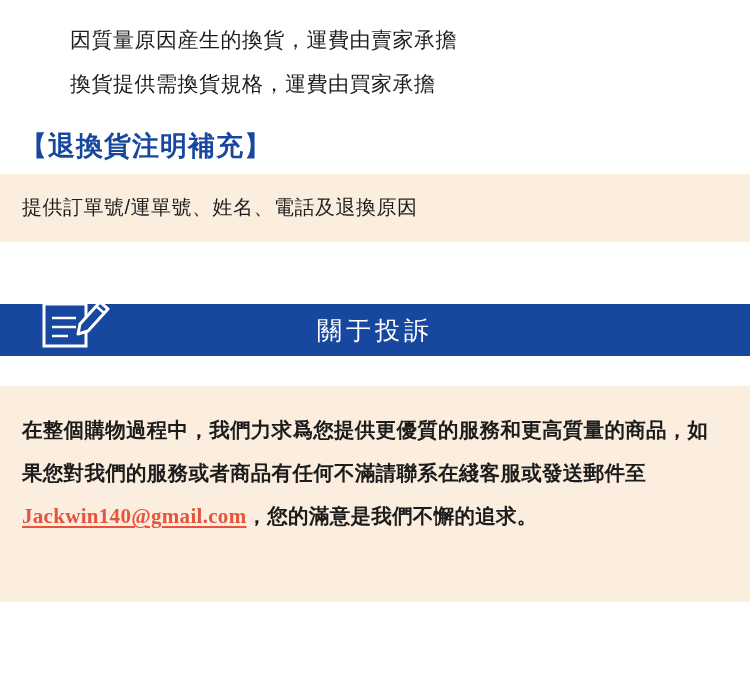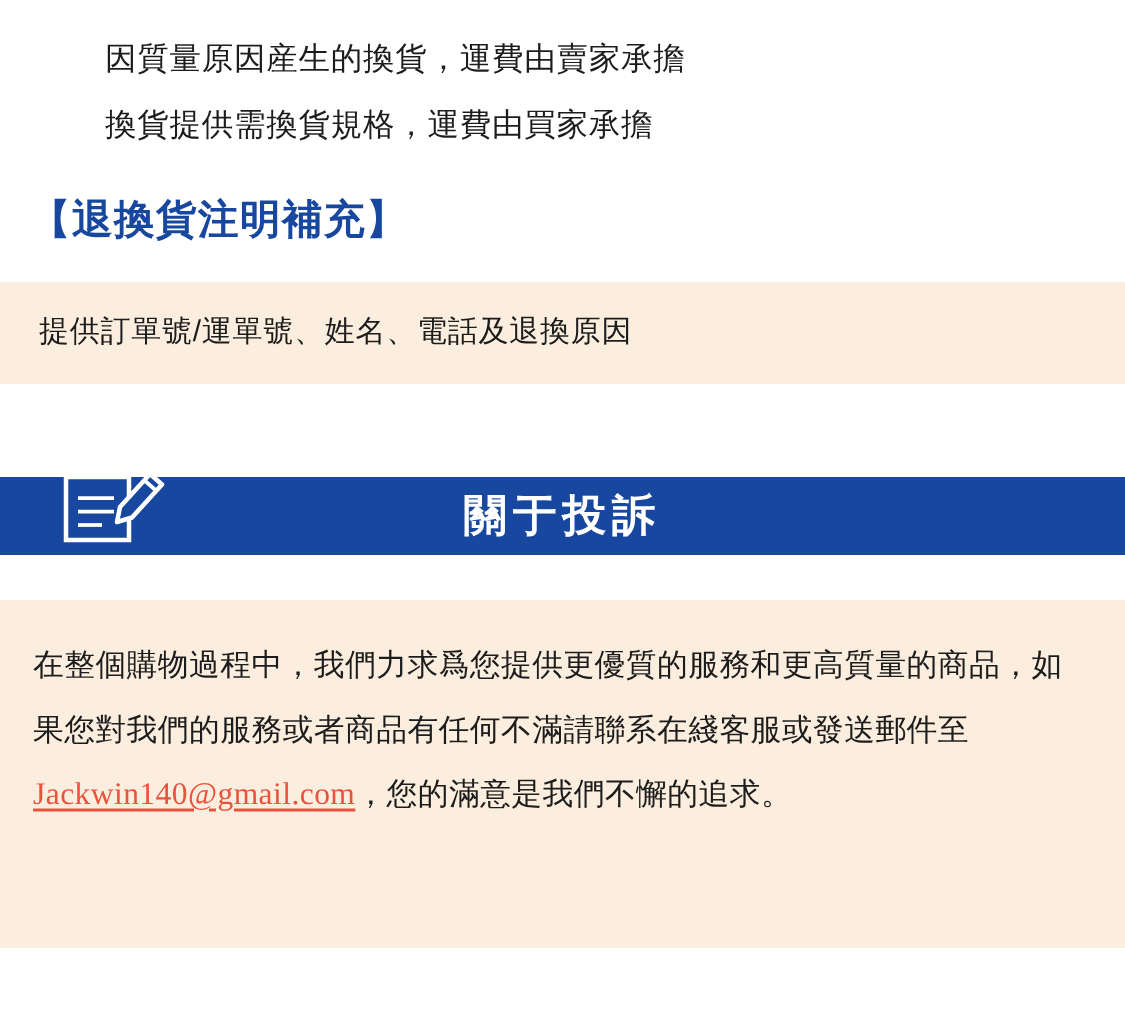--- a/index.html
+++ b/index.html
@@ -33,36 +33,35 @@
     letter-spacing: 0.5px;
   }
 
   
   .bracket-heading {
     font-size: 27px;
     font-weight: bold;
     color: #17479e;
     padding-left: 20px;
     margin-top: 22px;
-    margin-bottom: 24px;
+    margin-bottom: 10px;
     letter-spacing: 1px;
   }
 
   
   .cream-block {
     background: #fbeede;
     padding: 14px 0 16px 0;
   }
   .cream-line {
     font-size: 20px;
     line-height: 38px;
     color: #1c1c1c;
-    padding-left: 10px;
+    padding-left: 22px;
     letter-spacing: 0.5px;
-    margin-left: 16px;
   }
 
   
   .banner-wrap {
     position: relative;
     margin-top: 52px;
     height: 62px;
   }
   .banner-bar {
     position: absolute;
@@ -70,39 +69,40 @@
     top: 10px;
     width: 750px;
     height: 52px;
     background: #17479e;
     display: flex;
     align-items: center;
     justify-content: center;
   }
   .banner-title {
     color: #ffffff;
-    font-size: 29px;
-    font-weight: bold;
+    font-size: 25px;
+    font-weight: normal;
     letter-spacing: 4px;
   }
   .banner-icon {
     position: absolute;
     left: 36px;
     top: 0px;
     width: 74px;
     height: 62px;
     z-index: 5;
   }
 
   
   .bottom-block {
     background: #fbeede;
     margin-top: 30px;
-    padding: 22px 22px 50px 22px;
+    padding: 22px 22px 34px 22px;
     min-height: 160px;
+    font-weight: bold;
   }
   .para {
     font-size: 20.5px;
     line-height: 43px;
     color: #1c1c1c;
     letter-spacing: 0.3px;
     text-align: left;
   }
   .email {
     color: #e8533c;

